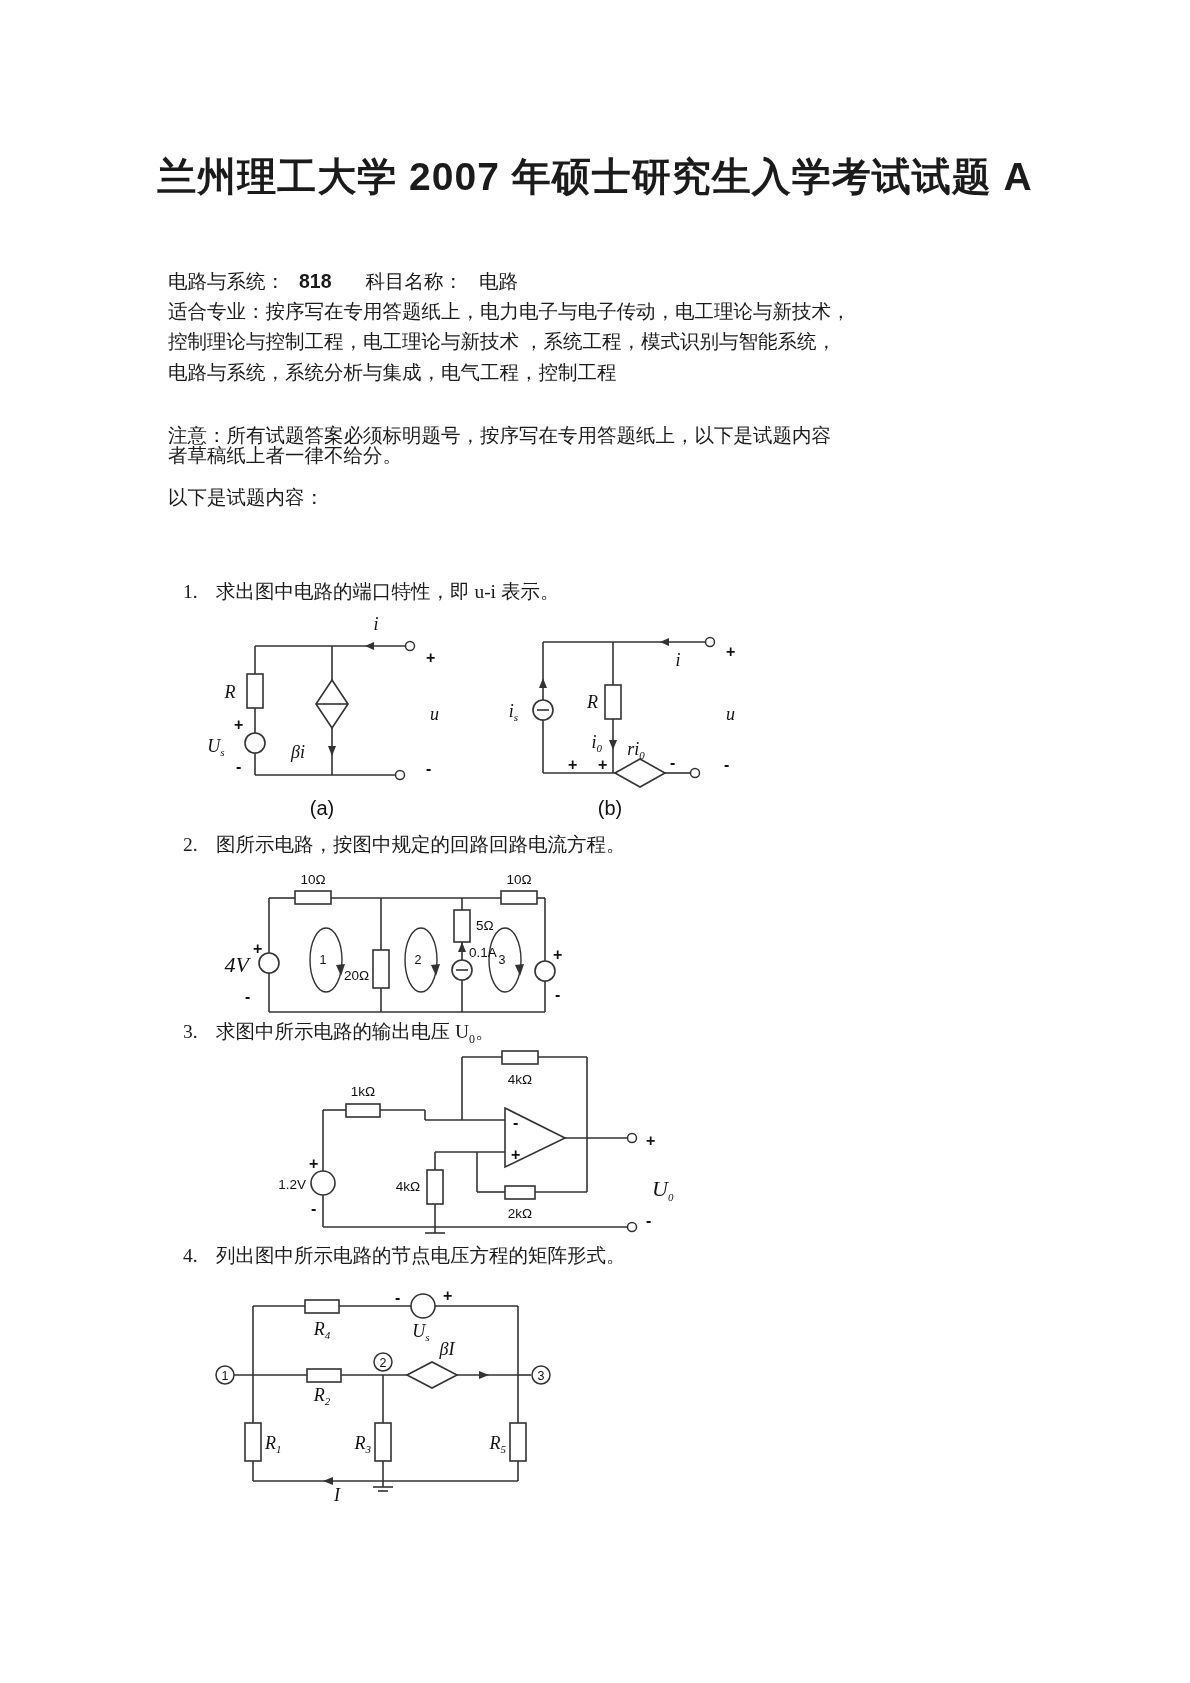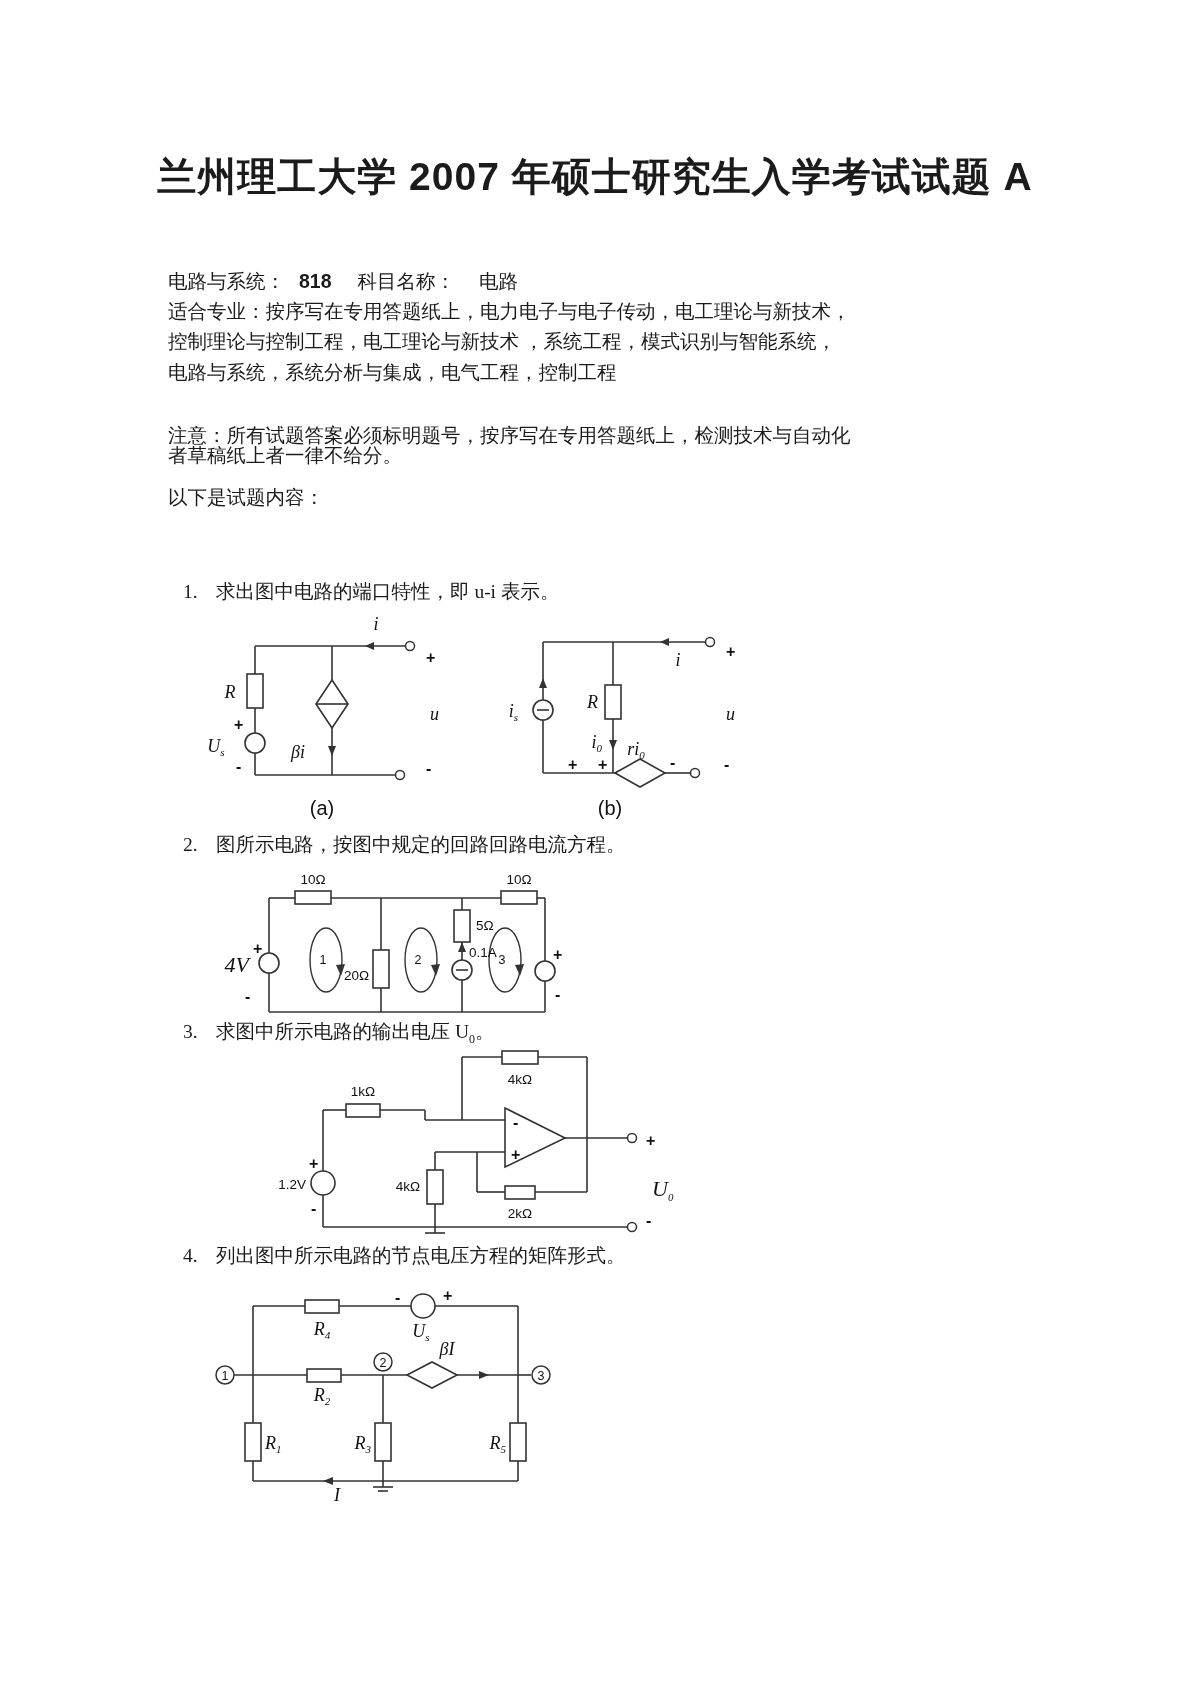--- a/index.html
+++ b/index.html
@@ -2,22 +2,22 @@
 <html><head>
 <meta charset="utf-8">
 <style>
   *{margin:0;padding:0;box-sizing:border-box}
   html,body{background:#ffffff}
   body{width:1190px;height:1683px;position:relative;font-family:"Liberation Serif",serif;color:#1b1b1b;overflow:hidden}
   .abs{position:absolute}
   .title{top:150px;left:0;width:100%;text-align:center;font-size:39px;font-weight:700;
          font-family:"Liberation Sans",sans-serif;letter-spacing:1px}
   .tline{left:168px;font-size:19.5px;line-height:26px;white-space:nowrap}
-  .code{font-family:"Liberation Sans",sans-serif;font-weight:700;margin:0 26px 0 14px}
-  .sname{margin-left:24px}
+  .code{font-family:"Liberation Sans",sans-serif;font-weight:700;margin:0 34px 0 14px}
+  .sname{margin-left:16px}
   .qline{left:183px;font-size:19.5px;white-space:nowrap}
   .qnum{display:inline-block;width:33px}
   .math{font-family:"Liberation Serif",serif}
   .math sub{font-size:12px}
   svg{position:absolute;overflow:visible}
   svg line,svg polyline{stroke:#333;stroke-width:1.6;fill:none}
   svg .comp{stroke:#333;stroke-width:1.6;fill:#fff}
   svg .term{stroke:#333;stroke-width:1.5;fill:#fff}
   svg .ah{fill:#333;stroke:none}
   svg text{fill:#111}
@@ -34,21 +34,21 @@
 
 <div class="abs title">兰州理工大学 2007 年硕士研究生入学考试试题 A</div>
 
 <div class="abs tline" style="top:268px">
   <span>电路与系统：</span><span class="code">818</span><span>科目名称：</span><span class="sname">电路</span>
 </div>
 <div class="abs tline" style="top:299px">适合专业：按序写在专用答题纸上，电力电子与电子传动，电工理论与新技术，</div>
 <div class="abs tline" style="top:329px">控制理论与控制工程，电工理论与新技术 ，系统工程，模式识别与智能系统，</div>
 <div class="abs tline" style="top:360px">电路与系统，系统分析与集成，电气工程，控制工程</div>
 
-<div class="abs tline" style="top:423px">注意：所有试题答案必须标明题号，按序写在专用答题纸上，检测技术与自动化</div>
+<div class="abs tline" style="top:423px">注意：所有试题答案必须标明题号，按序写在专用答题纸上，以下是试题内容</div>
 <div class="abs tline" style="top:443px">者草稿纸上者一律不给分。</div>
 <div class="abs tline" style="top:485px">以下是试题内容：</div>
 
 <div class="abs qline" style="top:578px">
   <span class="qnum">1.</span><span><span>求出图中电路的端口特性，即 </span><span class="math">u-i</span><span> 表示。</span></span>
 </div>
 
 <svg style="left:170px;top:580px" width="600" height="250" viewBox="0 0 600 250">
 
   <g>

